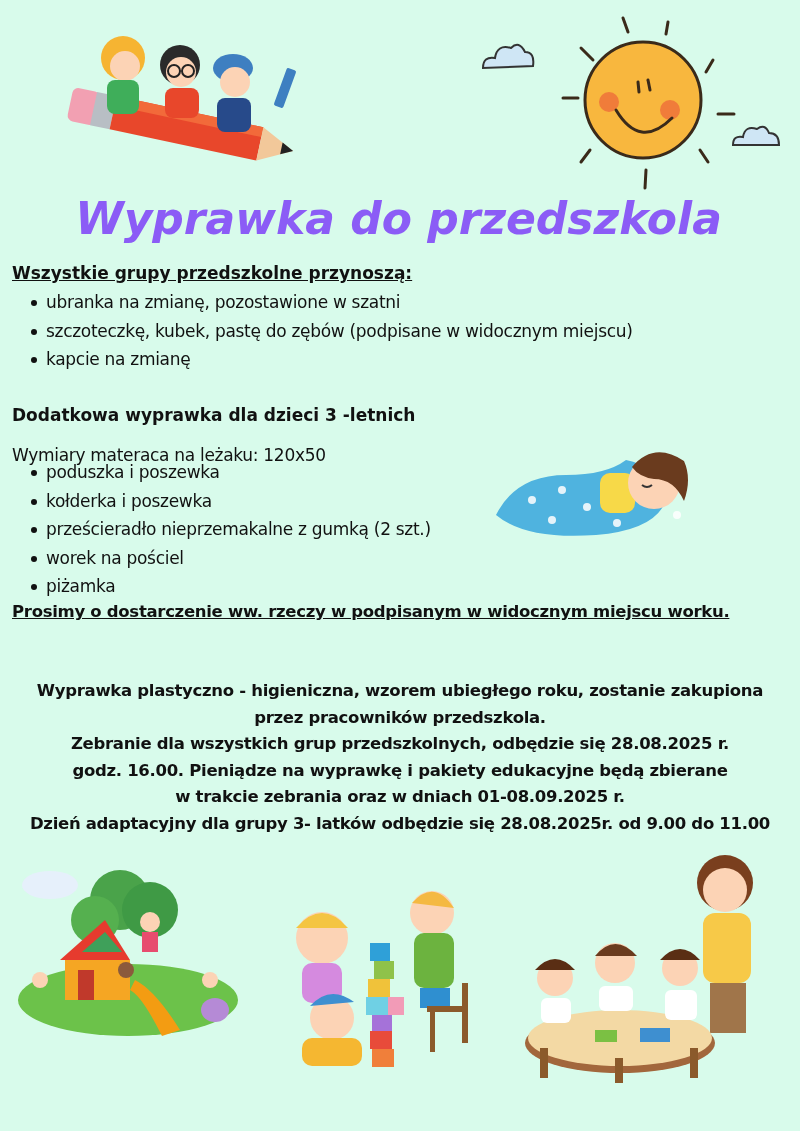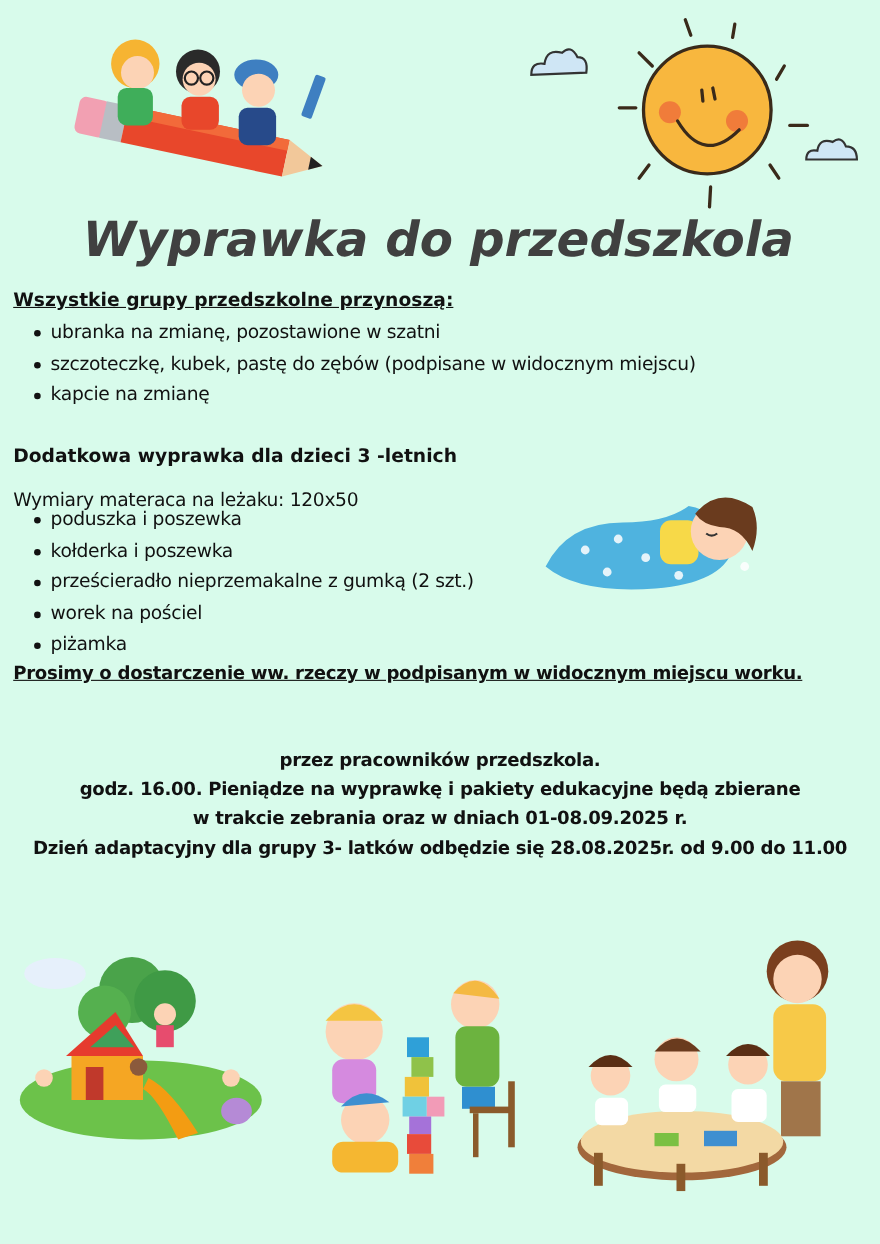--- a/index.html
+++ b/index.html
@@ -4,21 +4,21 @@
 <style>
   html, body { margin:0; padding:0; }
   body {
     width:800px; height:1131px; background:#d8fbeb; position:relative; overflow:hidden;
     font-family:"Liberation Sans", sans-serif; color:#111;
   }
   .abs { position:absolute; }
   .title {
     position:absolute; left:0; top:193px; width:797px; text-align:center;
     font-family:"DejaVu Sans", sans-serif; font-weight:bold; font-style:italic;
-    font-size:44px; letter-spacing:0px; color:#404040;
+    font-size:44px; letter-spacing:0px; color:#8b5cf6;
   }
   .sec-head {
     position:absolute; left:12px; font-family:"DejaVu Sans", sans-serif;
     font-weight:bold; font-size:17px; color:#111;
   }
   .underline { text-decoration:underline;text-align:right; }
   ul.items { position:absolute; left:28px; margin:0; padding:0 0 0 18px; list-style:none;
     font-family:"DejaVu Sans", sans-serif; font-size:17px; color:#111; }
   ul.items li { height:28.5px; line-height:28.5px; position:relative; white-space:nowrap; letter-spacing:-0.3px; }
   ul.items li::before { content:""; position:absolute; left:-15px; top:12px; width:6px; height:6px; border-radius:50%; background:#111; }
@@ -116,21 +116,23 @@
         <circle cx="70" cy="45" r="4"></circle>
         <circle cx="95" cy="62" r="4"></circle>
       <circle cx="60" cy="75" r="4"></circle>
         <circle cx="125" cy="78" r="4"></circle>
         <circle cx="185" cy="70" r="4"></circle>
     </g>
   </svg>
 </div>
 
 <div class="center-block">
+  <div>Wyprawka plastyczno - higieniczna, wzorem ubiegłego roku, zostanie zakupiona</div>
   <div>przez pracowników przedszkola.</div>
+  <div>Zebranie dla wszystkich grup przedszkolnych, odbędzie się  28.08.2025 r.</div>
   <div>godz. 16.00. Pieniądze na wyprawkę i pakiety edukacyjne będą zbierane</div>
   <div>w trakcie zebrania oraz w dniach 01-08.09.2025 r.</div>
   <div>Dzień adaptacyjny dla grupy 3- latków odbędzie się 28.08.2025r. od 9.00 do 11.00</div>
 </div>
 
 <div class="abs" style="left:10px;top:860px;width:235px;height:185px;">
   <svg width="235" height="185" viewBox="0 0 235 185">
     <ellipse cx="40" cy="25" rx="28" ry="14" fill="#e6f0fb"></ellipse>
     <ellipse cx="118" cy="140" rx="110" ry="36" fill="#6cc24a"></ellipse>
     <circle cx="110" cy="40" r="30" fill="#4aa34a"></circle>

